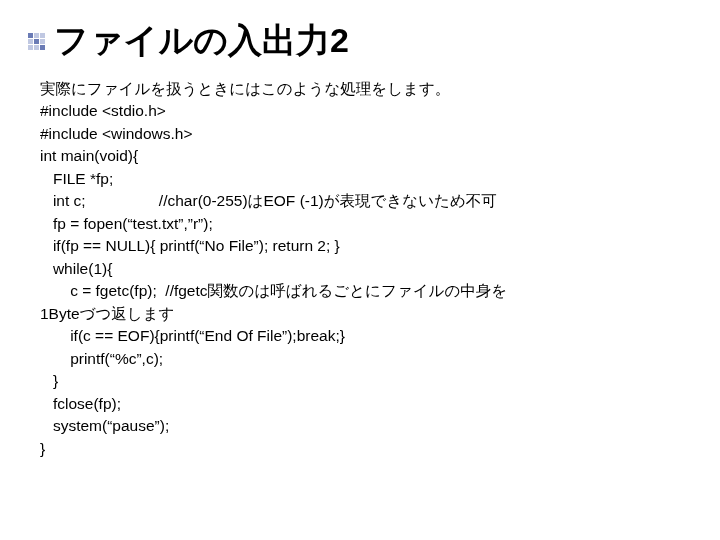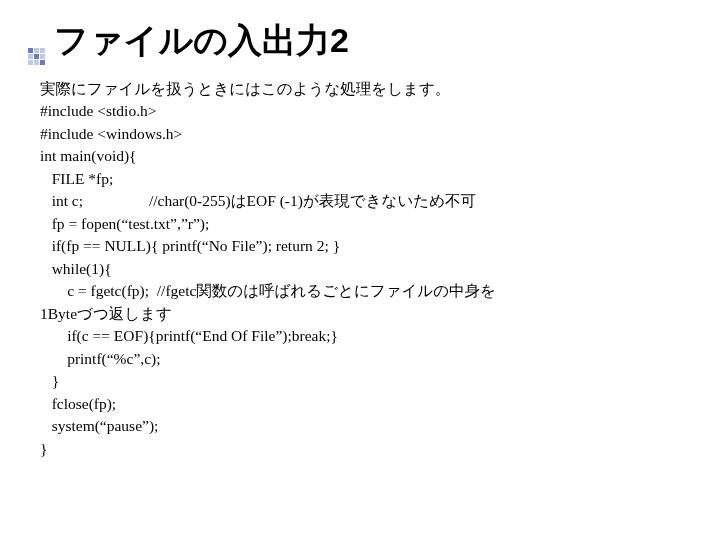--- a/index.html
+++ b/index.html
@@ -13,39 +13,39 @@
     position: relative;
   }
   .slide {
     width: 720px;
     height: 540px;
     box-sizing: border-box;
     padding: 18px 28px 18px 28px;
   }
   .title-row {
     display: flex;
-    align-items: flex-end;
+    align-items: center;
     margin-bottom: 14px;
   }
   .bullet {
     width: 16px;
     height: 16px;
     margin-right: 10px;
     display: inline-block;
     position: relative;
   }
   .bullet svg { display: block; }
   .title {
     font-family: "MS PGothic", "Meiryo", sans-serif;
     font-size: 34px;
     font-weight: 700;
     letter-spacing: 0px;
   }
   .body {
-    font-family: Liberation Serif, serif;
+    font-family: Liberation Sans, sans-serif;
     font-size: 15.5px;
     line-height: 1.45;
     white-space: pre;
     margin-left: 12px;
   }
 </style>
 </head>
 <body>
 
 <div class="slide">

